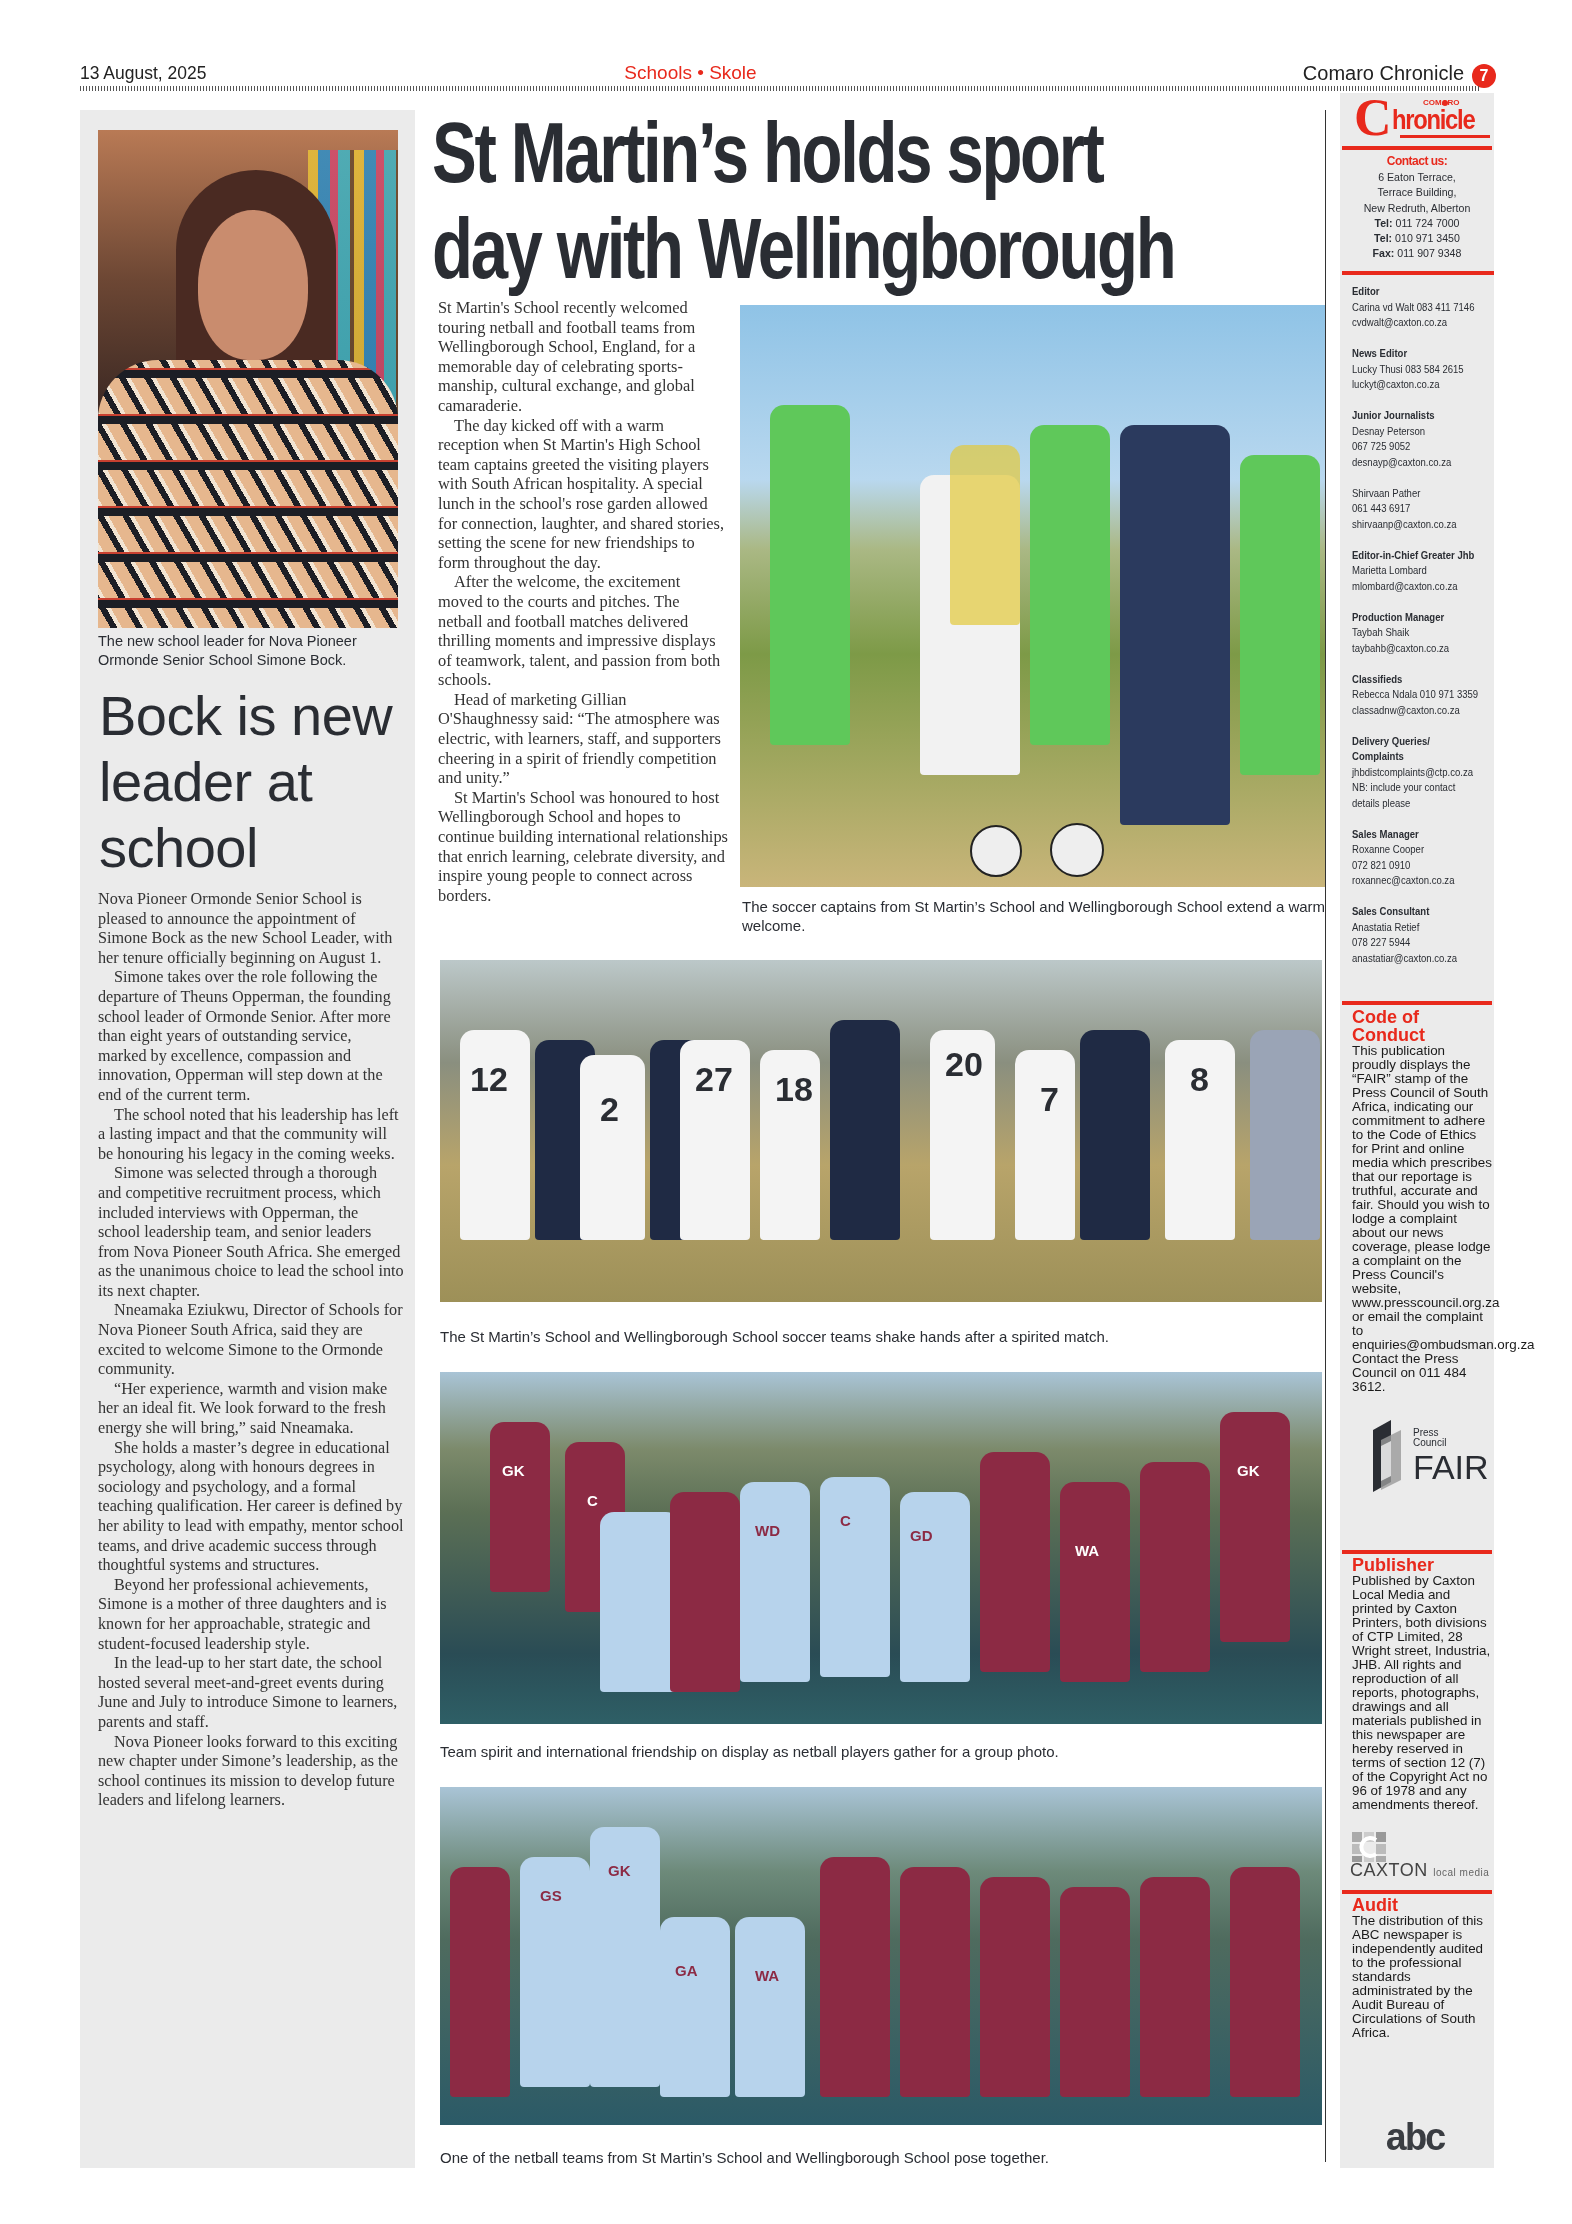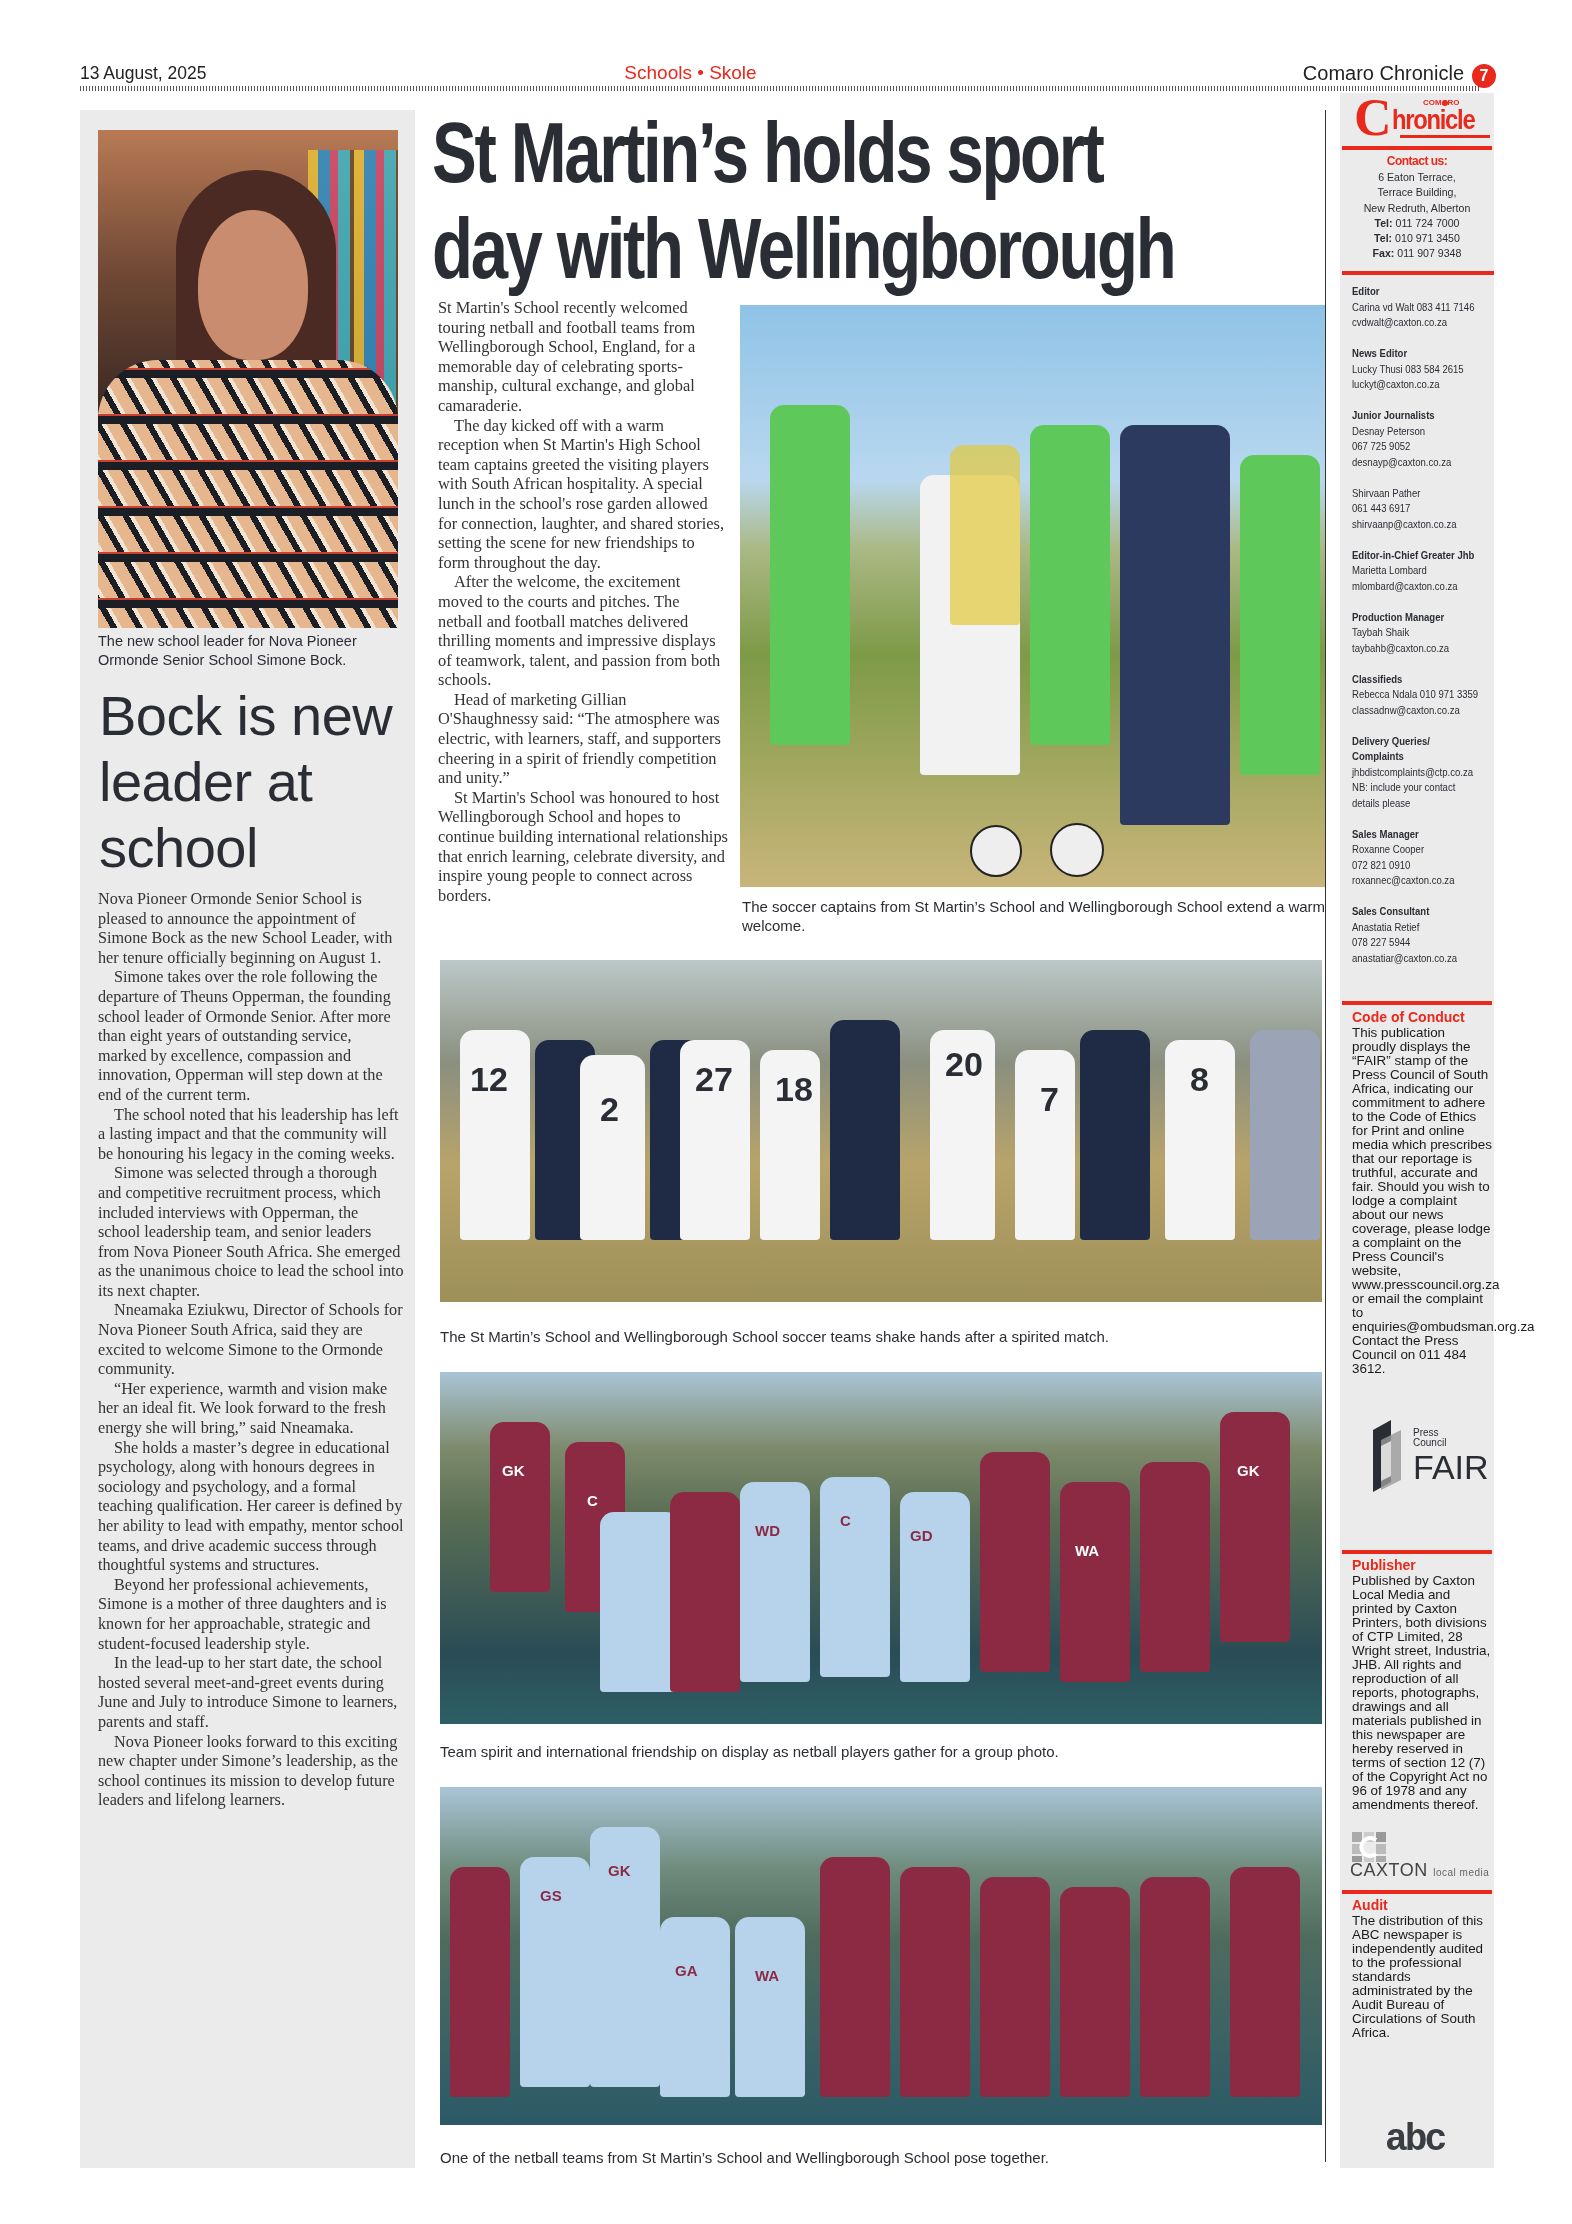--- a/index.html
+++ b/index.html
@@ -72,21 +72,21 @@
   .logo-dot { position: absolute; left: 90px; top: 6px; width: 6px; height: 6px; border-radius: 50%; background: #e8291c; }
   .logo-word { position: absolute; left: 30px; top: 10px; font-family: "Liberation Sans", sans-serif; font-weight: bold; font-size: 28px; color: #e8291c; letter-spacing: -1.5px; transform: scaleX(0.85); transform-origin: left; }
   .logo-url { position: absolute; left: 48px; top: 41px; width: 90px; height: 3px; background: #e8291c; }
   .red-rule { height: 4px; background: #e8291c; position: absolute; }
   .side-contact { left: 1340px; top: 152px; width: 154px; text-align: center; font-family: "Liberation Sans", sans-serif; font-size: 10.6px; line-height: 15.3px; color: #2a2d33; }
   .side-contact .title { color: #e8291c; font-weight: bold; font-size: 12px; line-height: 18px; letter-spacing: -0.5px; }
   .side-staff { left: 1352px; top: 284px; width: 142px; font-family: "Liberation Sans", sans-serif; font-size: 10.6px; line-height: 15.5px; color: #2a2d33; transform: scaleX(0.9); transform-origin: left top; }
   .side-staff .blk { margin-bottom: 15.5px; }
   .side-staff .role { font-weight: bold; }
   .side-sect { left: 1352px; width: 140px; font-family: "Liberation Sans", sans-serif; font-size: 13.4px; line-height: 14px; color: #1a1a1a; }
-  .side-sect .title { color: #e8291c; font-weight: bold; font-size: 14px; line-height: 18px; }
+  .side-sect .title { color: #e8291c; font-weight: bold; font-size: 18px; line-height: 18px; }
   .fair-logo { left: 1365px; top: 1420px; width: 110px; height: 78px; }
   .caxton-logo { left: 1350px; top: 1832px; width: 144px; height: 44px; }
   .abc-logo { left: 1385px; top: 2120px; width: 70px; height: 40px; }
 </style>
 </head>
 <body>
 
 <div class="abs hdr-date">13 August, 2025</div>
 <div class="abs hdr-section">Schools • Skole</div>
 <div class="abs hdr-paper">Comaro Chronicle</div>

